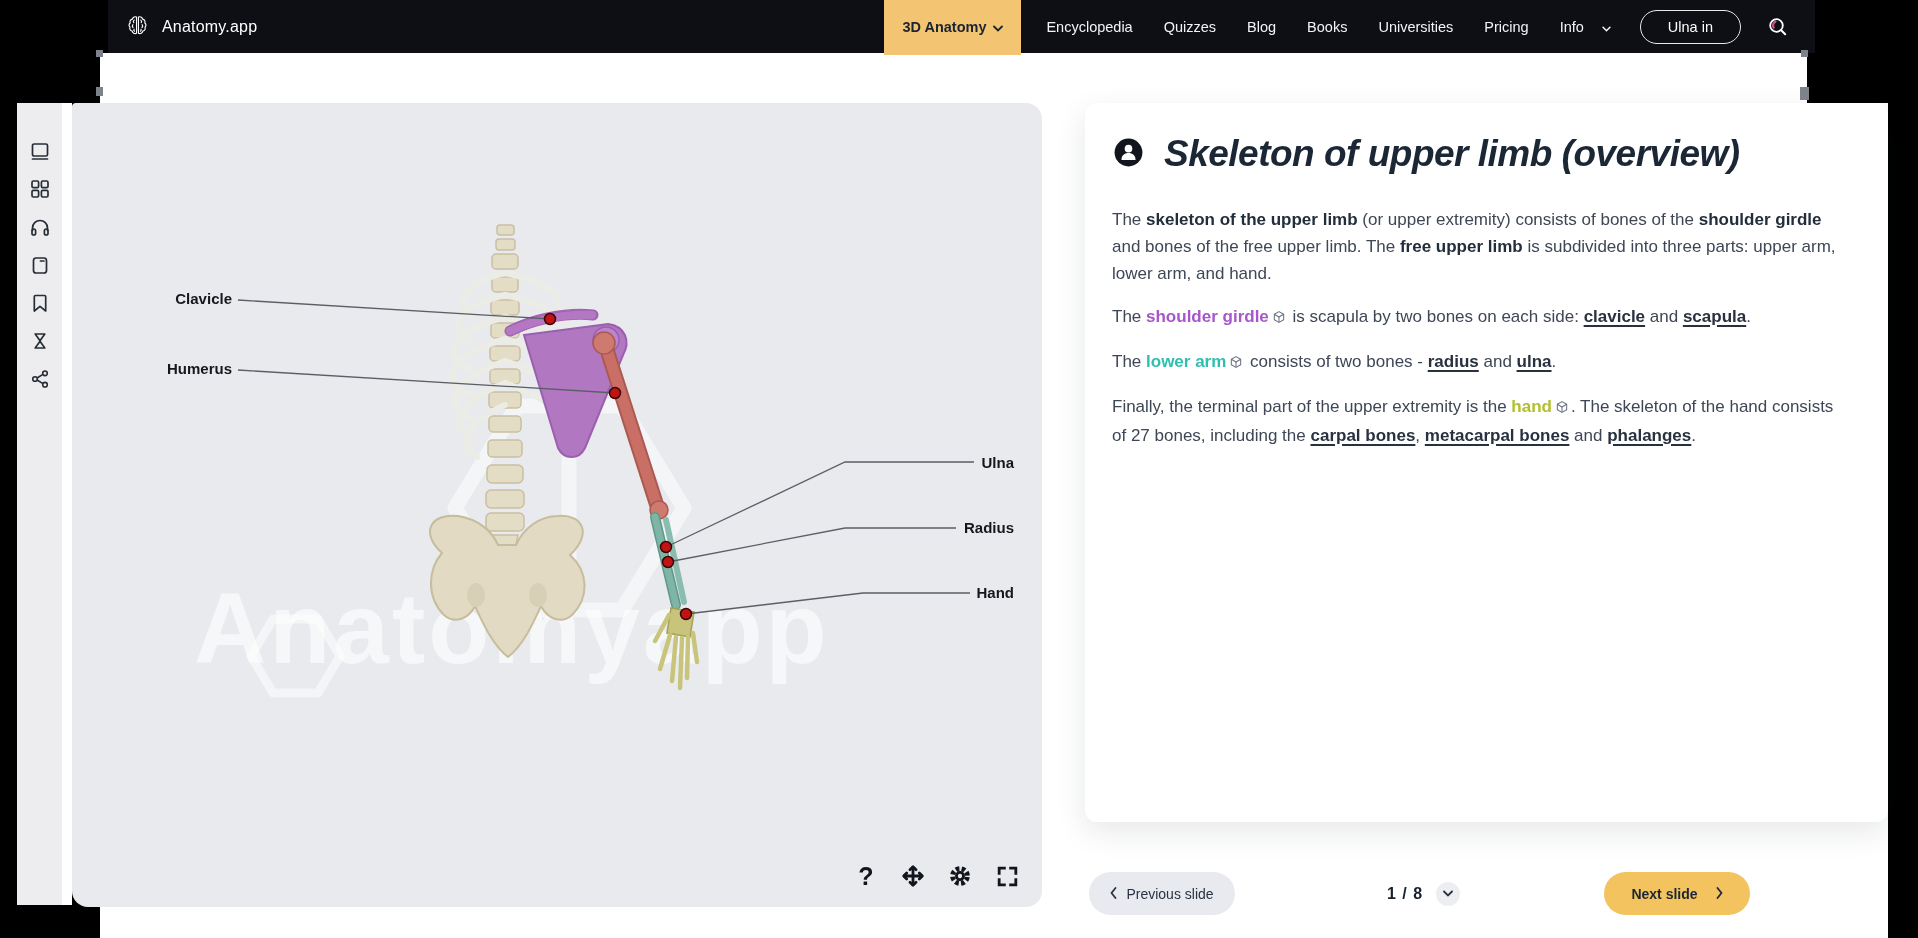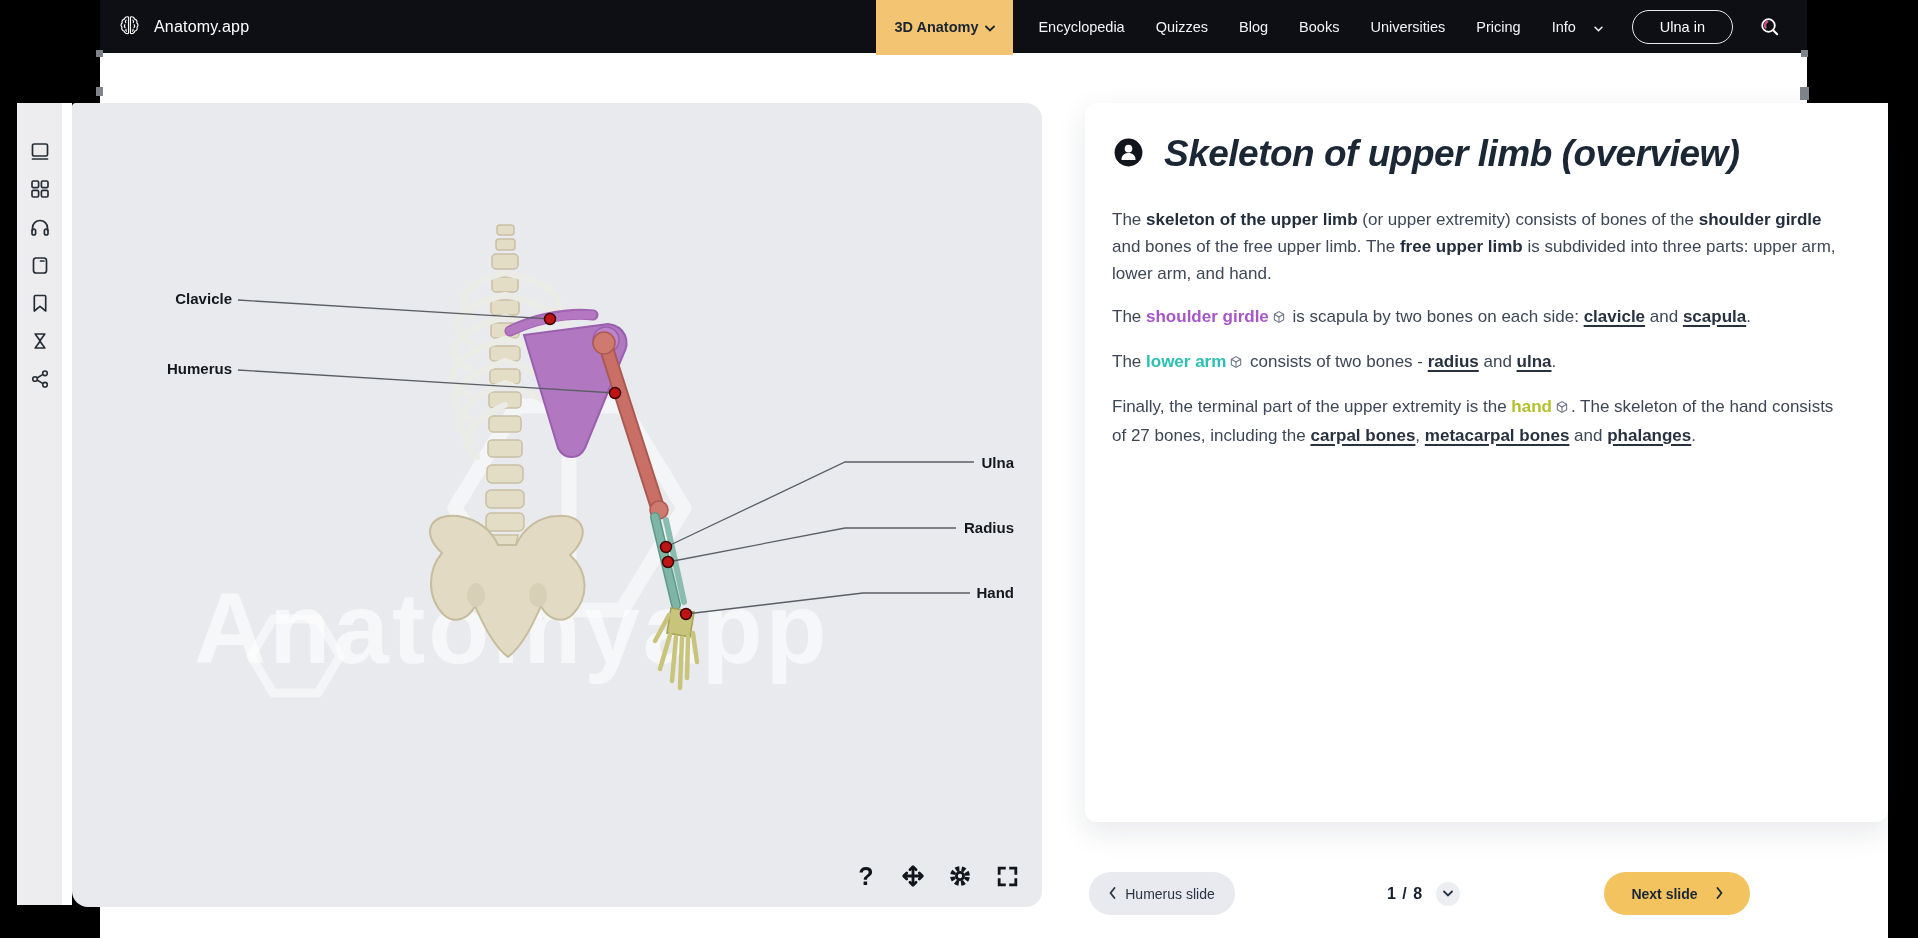--- a/index.html
+++ b/index.html
@@ -1,20 +1,20 @@
 <!DOCTYPE html>
 <html><head>
 <meta charset="utf-8">
 <style>
   html,body{margin:0;padding:0;background:#000;}
   .stage{position:relative;width:1918px;height:938px;background:#000;overflow:hidden;
          font-family:"Liberation Sans",sans-serif;-webkit-font-smoothing:antialiased;}
 
   
-  .navbar{position:absolute;left:100px;top:0;width:1707px;height:53px;background:#0d0f14;
+  .navbar{position:absolute;left:108px;top:0;width:1707px;height:53px;background:#0d0f14;
           display:flex;align-items:center;z-index:5;}
   .brand{display:flex;align-items:center;gap:11px;margin-left:16px;color:#fff;
          font-size:16px;font-weight:500;letter-spacing:.2px;}
   .brand svg{display:block;}
   .nav-right{margin-left:auto;display:flex;align-items:center;height:53px;}
   .tab-3d{height:57px;width:137px;background:#f3c572;color:#1b2430;display:flex;align-items:center;
           justify-content:center;gap:7px;font-size:14.5px;font-weight:600;cursor:pointer;}
   .tab-3d svg{margin-top:1px;}
   .nav-links{display:flex;align-items:center;gap:31px;margin-left:25px;font-size:14.5px;color:#f2f3f5;}
   .nav-links .lnk{cursor:pointer;white-space:nowrap;}
@@ -363,21 +363,21 @@
             <path d="M12 12 V21.2"></path>
           </svg></span><span>. The skeleton of the hand consists of 27 bones, including the </span><span class="blink">carpal bones</span><span>, </span><span class="blink">metacarpal bones</span><span> and </span><span class="blink">phalanges</span><span>.</span></p>
   </div>
 
   <button class="btn-prev">
     <span>
       <svg width="7" height="12" viewBox="0 0 7 12" fill="none" stroke="#2a3342" stroke-width="1.8" stroke-linecap="round" stroke-linejoin="round">
           <polyline points="5.5,1 1.5,6 5.5,11"></polyline>
         </svg>
     </span>
-    <span>Humerus slide</span>
+    <span>Previous slide</span>
   </button>
 
   <div class="page-ind">
     <span class="page-num">1 / 8</span>
     <button class="page-drop">
       <svg width="10" height="7" viewBox="0 0 10 7" fill="none" stroke="#2a3342" stroke-width="1.8" stroke-linecap="round">
           <polyline points="1,1.5 5,5.5 9,1.5"></polyline>
         </svg>
     </button>
   </div>

